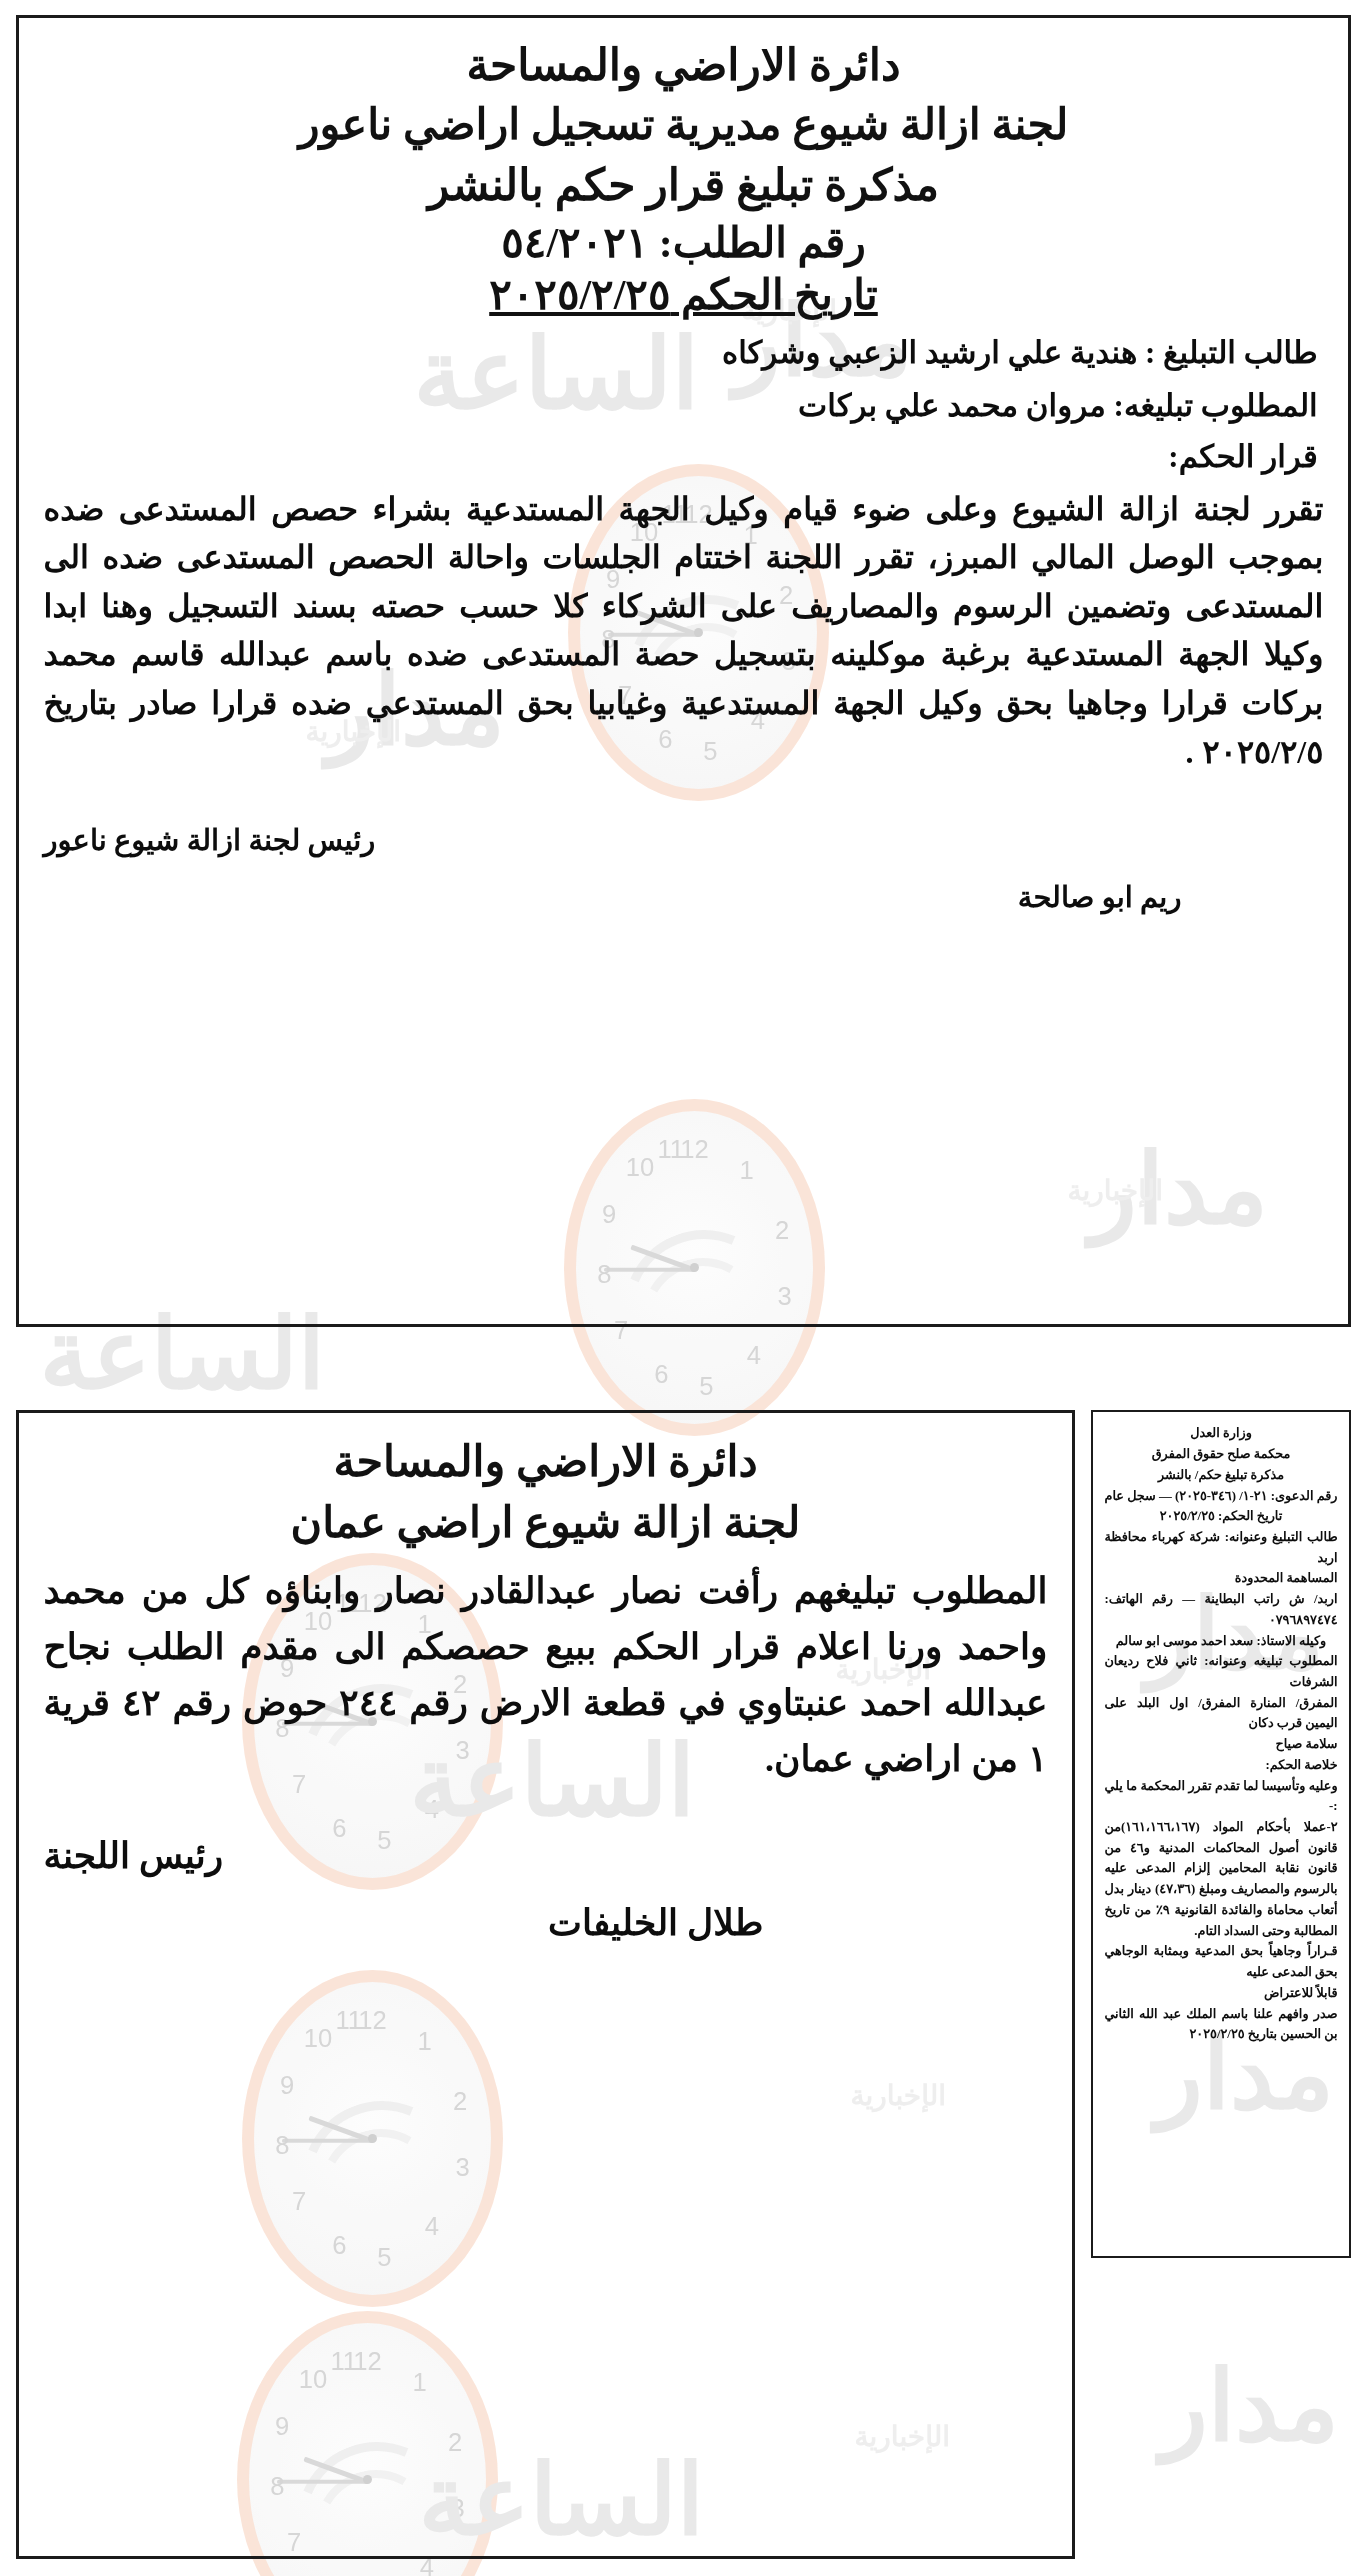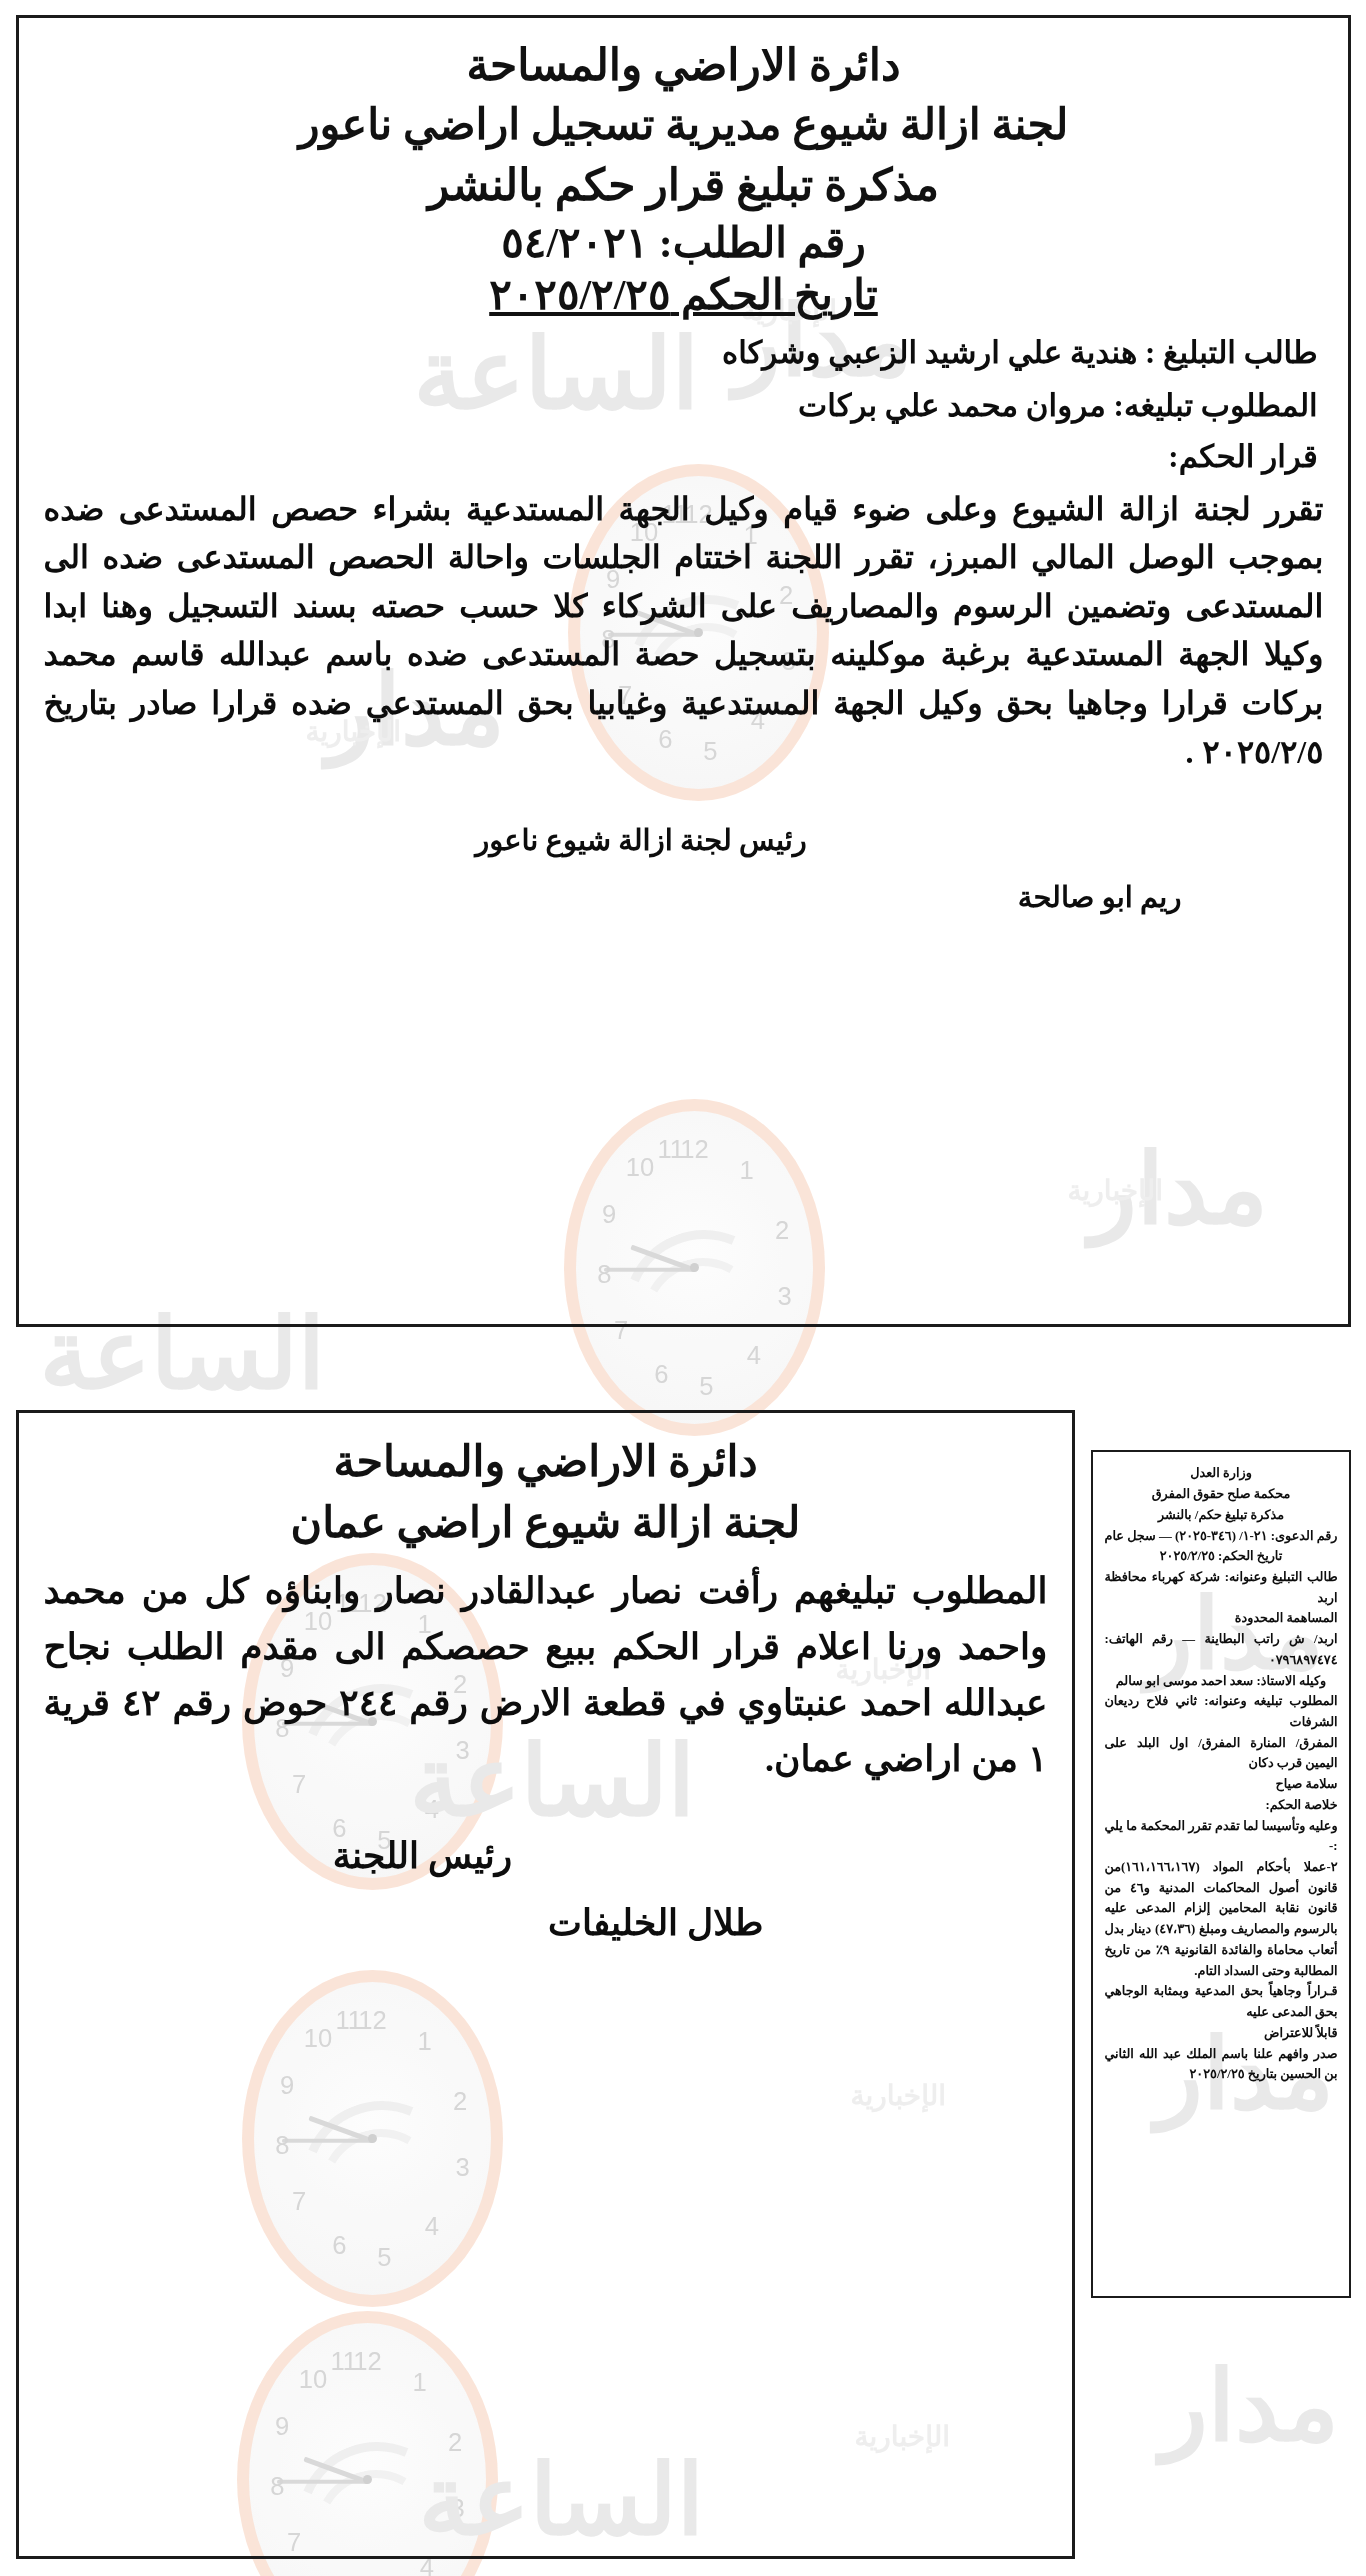--- a/index.html
+++ b/index.html
@@ -91,21 +91,21 @@
   }
   #notice-naour{
     left:16px;top:15px;
     width:1335px;height:1312px;
   }
   #notice-amman{
     left:16px;top:1410px;
     width:1059px;height:1149px;
   }
   #notice-mafraq{
-    left:1091px;top:1450px;
+    left:1091px;top:1410px;
     width:260px;height:848px;
     border-width:2.8px;
   }
 
   .doc-inner{padding:9.5px 24.6px 7.6px 24.6px;}
 
   
   .hdr{
     text-align:center;
     font-weight:bold;
@@ -143,21 +143,21 @@
     margin:9.5px 0 0 0;
     word-spacing:0.9px;
   }
   .sig{
     text-align:center;
     font-weight:bold;
     font-size:29px;
     line-height:1.45;
     margin:15px 0 0 0;
   }
-  .sig.indent-a{padding-right:85px;text-align:center;margin-top:43px;}
+  .sig.indent-a{padding-right:85px;text-align:left;margin-top:43px;}
   .sig.indent-b{padding-right:142px;text-align:right;}
 
   
   #notice-amman .hdr-1{font-size:43px;margin-top:15px;}
   #notice-amman .hdr-2{font-size:43px;margin-top:13.3px;}
   #notice-amman .hdr-3{font-size:43px;margin-top:13.3px;}
   #notice-amman .body-text{font-size:36px;line-height:1.55;margin-top:17px;}
   #notice-amman .sig{font-size:36px;}
   #notice-amman .sig.indent-a{padding-right:246px;}
   #notice-amman .sig.indent-b{padding-right:284px;}

